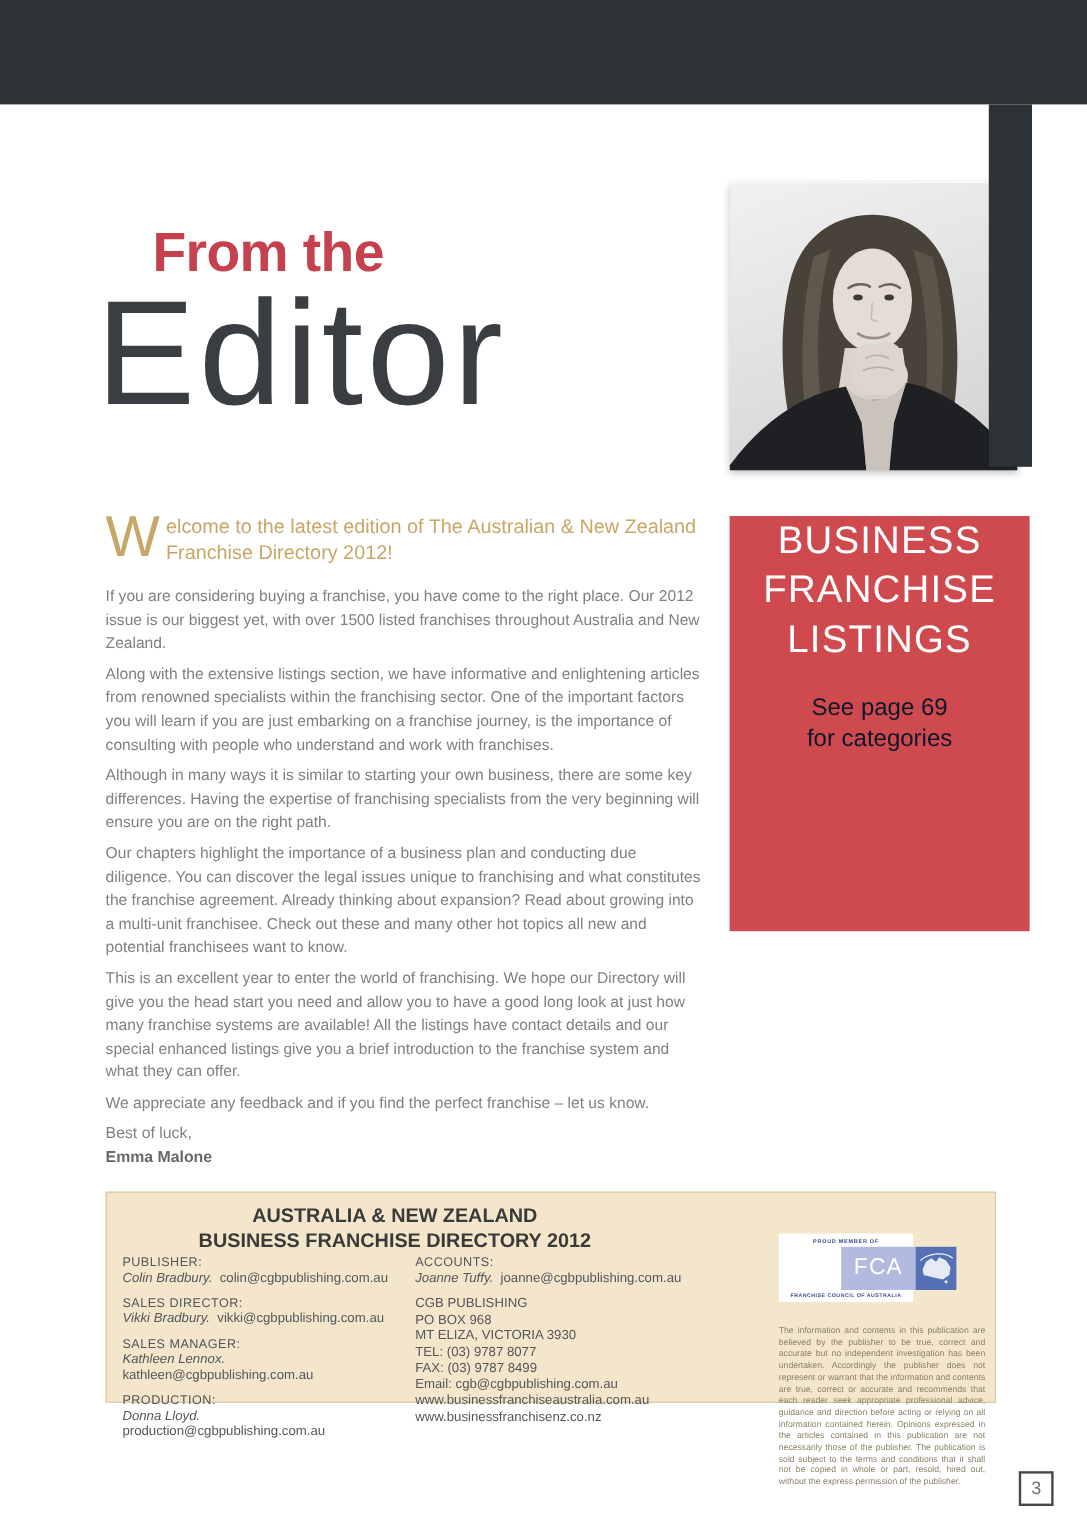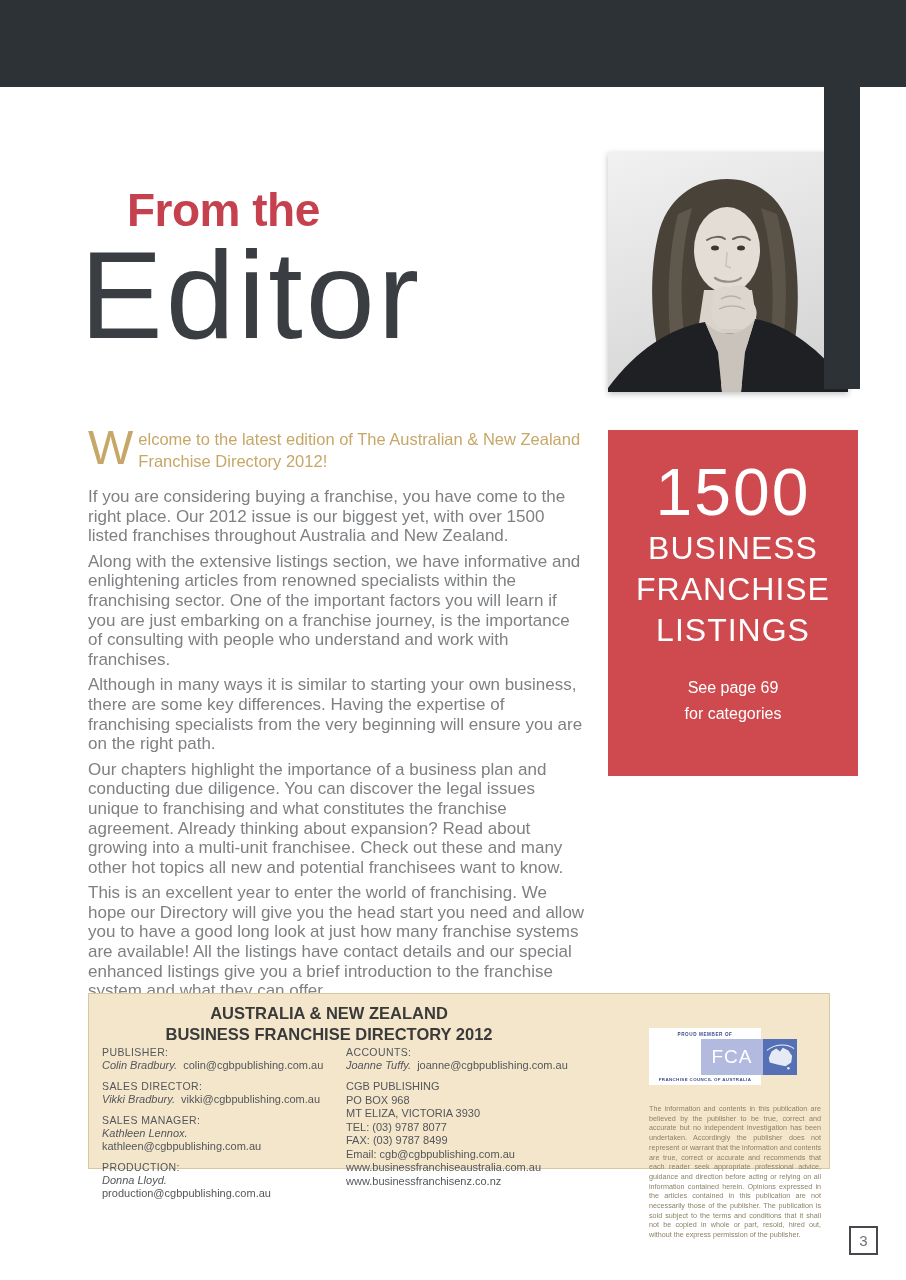--- a/index.html
+++ b/index.html
@@ -13,29 +13,29 @@
   .editor-word{position:absolute;left:80px;top:233px;font-size:124px;font-weight:200;
                color:#3a3e43;letter-spacing:3px;line-height:1;z-index:2;}
 
   .photo{position:absolute;left:608px;top:152px;width:240px;height:240px;z-index:2;
          box-shadow:0 2px 6px rgba(0,0,0,0.25);}
   .photo svg{display:block;width:100%;height:100%;}
 
   .content-col{position:absolute;left:88px;top:428px;width:497px;z-index:2;}
   .intro{color:#c7a767;font-size:16.5px;line-height:22px;margin:0 0 15px 0;}
   .dropcap{float:left;font-size:48px;line-height:40px;padding-right:5px;font-weight:200;}
-  p.body-par{color:#7e8083;font-size:17px;line-height:19.6px;margin:0 0 6px 0;}
+  p.body-par{color:#7e8083;font-size:13px;line-height:19.6px;margin:0 0 6px 0;}
   .signoff{color:#7e8083;font-size:13.2px;line-height:19.6px;margin-top:2px;}
   .signature{font-weight:bold;color:#66686b;}
 
   .promo{position:absolute;left:608px;top:430px;width:250px;height:346px;background:#ce4a4e;
          color:#ffffff;display:flex;flex-direction:column;align-items:center;text-align:center;z-index:2;}
   .promo-number{font-size:66px;line-height:72px;font-weight:200;margin-top:26px;letter-spacing:2px;}
   .promo-line{font-size:32px;line-height:41px;font-weight:400;letter-spacing:1px;}
-  .promo-note{margin-top:24px;font-size:16px;line-height:26px;font-weight:200;color:#ffffff;}
+  .promo-note{margin-top:24px;font-size:20px;line-height:26px;font-weight:200;color:#0f172a;}
 
   .info-box{position:absolute;left:88px;top:993px;width:742px;height:176px;background:#f3e6cb;
             border:1px solid #d9c7a0;box-sizing:border-box;z-index:2;}
   .ib-title{position:absolute;left:20px;top:9px;width:440px;text-align:center;font-weight:bold;
             font-size:16.5px;line-height:21px;color:#3a3a3a;}
   .ib-col1{position:absolute;left:13px;top:52px;width:238px;}
   .ib-col2{position:absolute;left:257px;top:52px;width:238px;}
   .entry{margin-bottom:8px;}
   .role{font-size:10.5px;line-height:13px;color:#54565a;letter-spacing:0.4px;}
   .cline{font-size:11px;line-height:13px;color:#54565a;}
@@ -115,21 +115,20 @@
     <p class="body-par">Our chapters highlight the importance of a business plan and conducting due diligence.  You can discover the legal issues unique to franchising and what constitutes the franchise agreement.  Already thinking about expansion?  Read about growing into a multi-unit franchisee.  Check out these and many other hot topics all new and potential franchisees want to know.</p>
     <p class="body-par">This is an excellent year to enter the world of franchising.  We hope our Directory will give you the head start you need and allow you to have a good long look at just how many franchise systems are available!  All the listings have contact details and our special enhanced listings give you a brief introduction to the franchise system and what they can offer.</p>
     <p class="body-par">We appreciate any feedback and if you find the perfect franchise – let us know.</p>
     <div class="signoff">
       <div>Best of luck,</div>
       <div class="signature">Emma Malone</div>
     </div>
   </div>
 
   <div class="promo">
-    <div class="promo-number">1500</div>
     <div class="promo-line">BUSINESS</div>
     <div class="promo-line">FRANCHISE</div>
     <div class="promo-line">LISTINGS</div>
     <div class="promo-note">
       <div>See page 69</div>
       <div>for categories</div>
     </div>
   </div>
 
   <div class="info-box">

